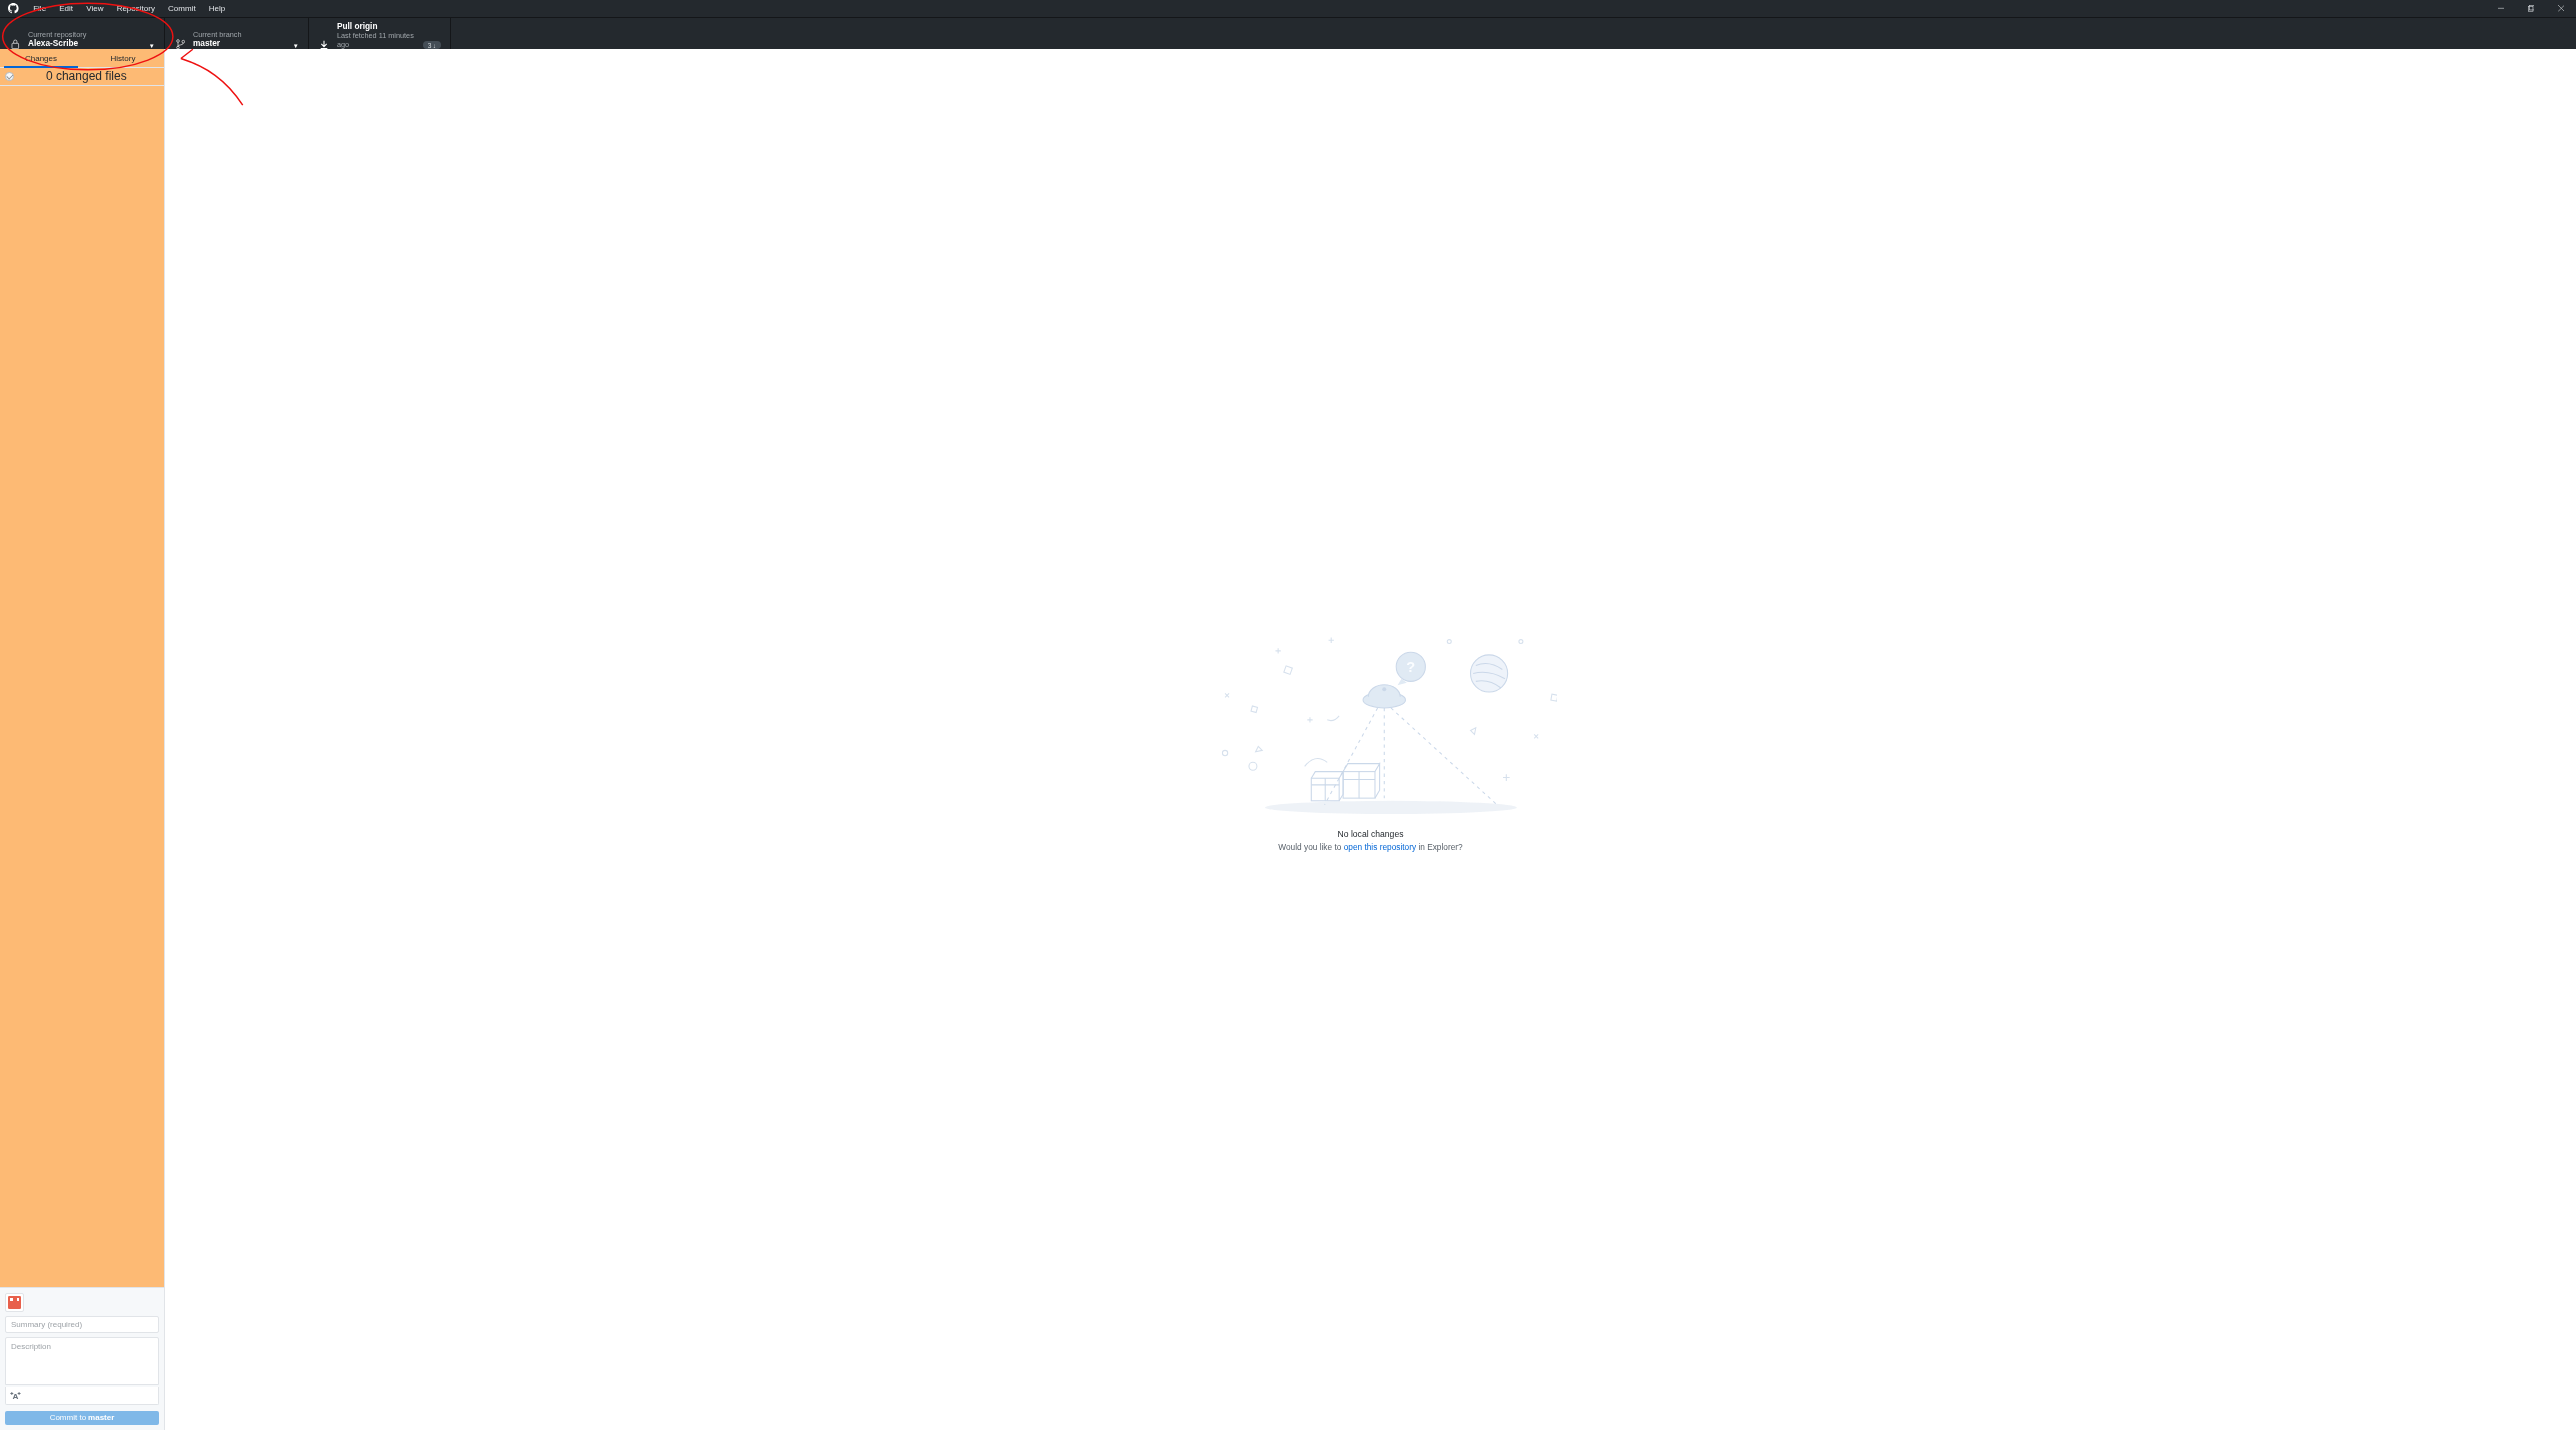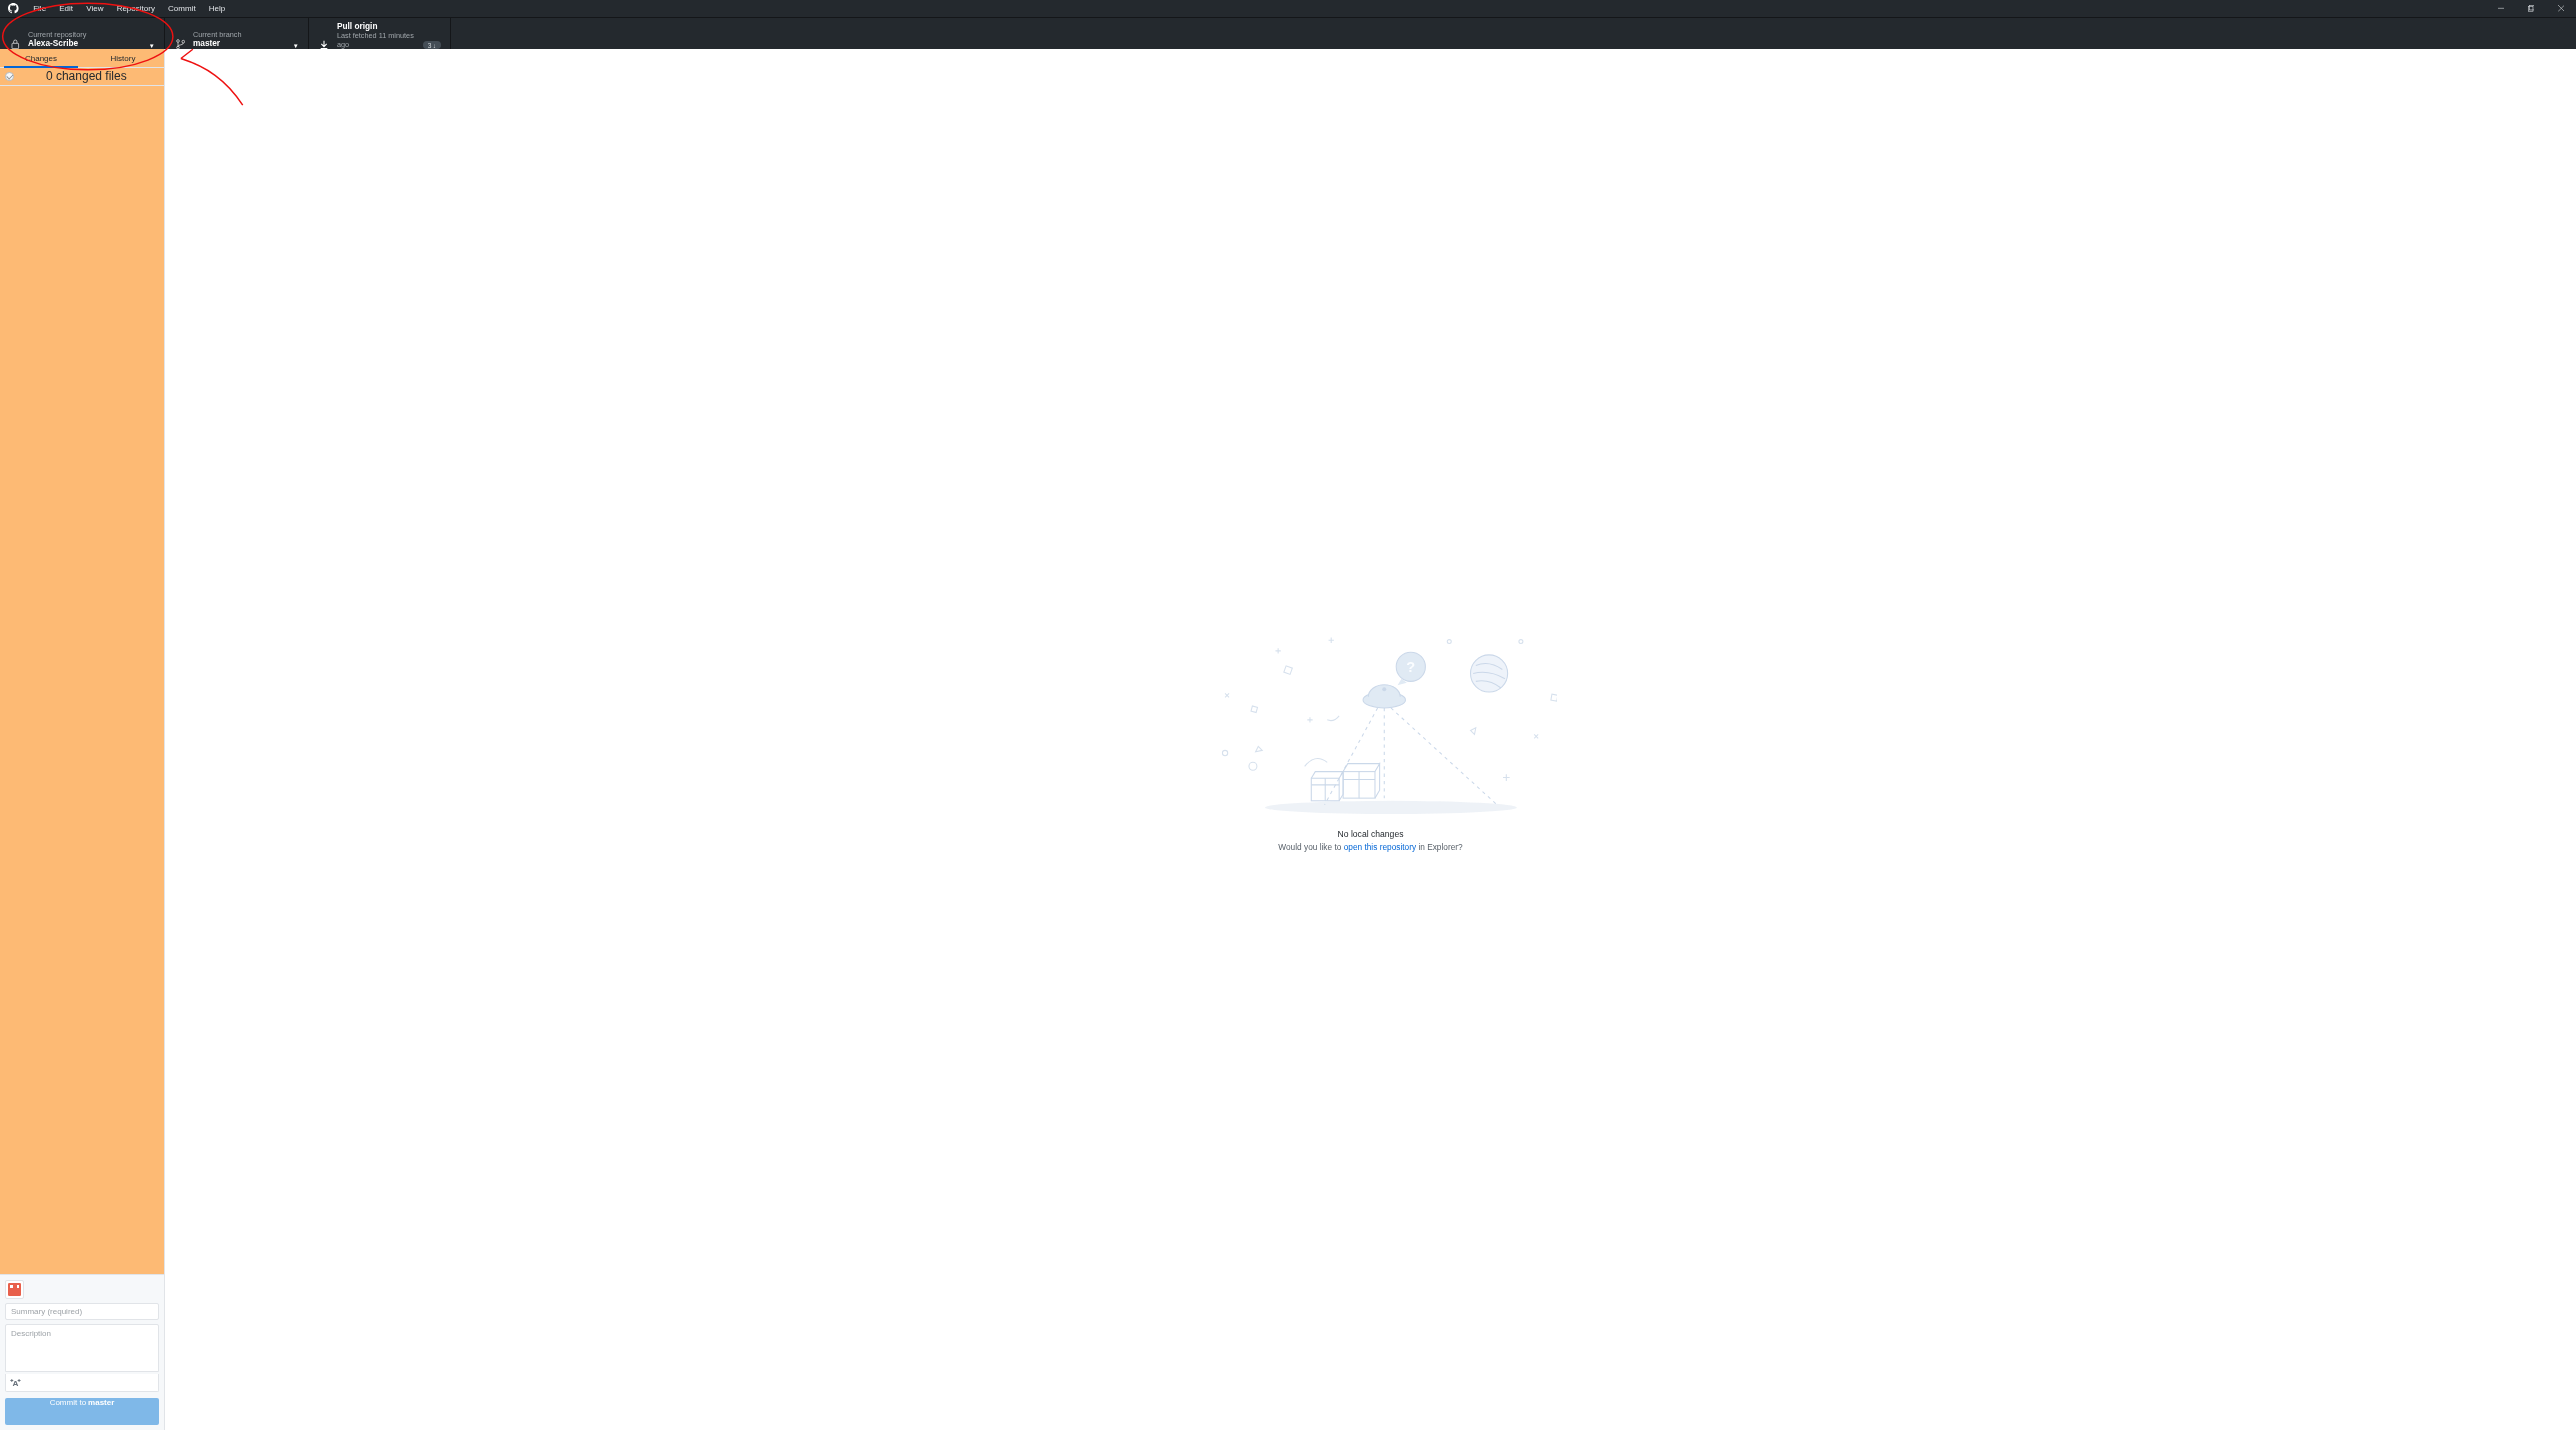--- a/index.html
+++ b/index.html
@@ -49,21 +49,21 @@
 .commit .avatar { width:18.6px; height:18.6px; background:#fff; border:0.7px solid #e1e4e8; border-radius:2px; display:flex; align-items:center; justify-content:center; }
 .commit .avatar .av-inner{ width:13.3px; height:13.3px; background:#e8604c; border-radius:1.3px; position:relative;}
 .commit .avatar .av-inner::before,.commit .avatar .av-inner::after{content:"";position:absolute;background:#fff;}
 .commit .avatar .av-inner::before{width:2.7px;height:2.7px;left:2px;top:2px;}
 .commit .avatar .av-inner::after{width:2.7px;height:2.7px;right:2px;top:2px;}
 .commit input, .commit textarea { width:100%; border:0.7px solid #e1e4e8; border-radius:2px; padding:3.3px 4.7px; font-size:8px; font-family:inherit; background:#fff; color:#24292e; }
 .commit input::placeholder, .commit textarea::placeholder { color:#9ea3a8; }
 .commit textarea { height:48px; resize:none; border-bottom-left-radius:0; border-bottom-right-radius:0; }
 .commit .desc-footer { border:0.7px solid #e1e4e8; border-top:none; border-radius:0 0 2px 2px; background:#fff; padding:2px 4px; display:flex; align-items:center; }
 .commit .coauthor { font-size:9.3px; color:#6a737d; font-weight:600; letter-spacing:-0.7px; }
-.commit .commit-btn { margin-top:5.3px; width:100%; height:27px; background:#7fb8e8; border:none; border-radius:2px; color:#fff; font-size:8px; display:flex; justify-content:center; gap:2px; }
+.commit .commit-btn { margin-top:5.3px; width:100%; height:14px; background:#7fb8e8; border:none; border-radius:2px; color:#fff; font-size:8px; display:flex; align-items:center; justify-content:center; gap:2px; }
 .commit .commit-btn b { font-weight:600; }
 
 
 .main { flex:1; background:#fff; display:flex; flex-direction:column; align-items:center; justify-content:center; color:#586069; position:relative; }
 .main .illus { width:372px; height:199px; opacity:0.95; }
 .main .msg1 { font-size:8.6px; color:#24292e; margin-top:2.7px; }
 .main .msg2 { font-size:8.3px; color:#586069; margin-top:2.7px; }
 .main .msg2 a { color:#0366d6; text-decoration:none; }
 
 

